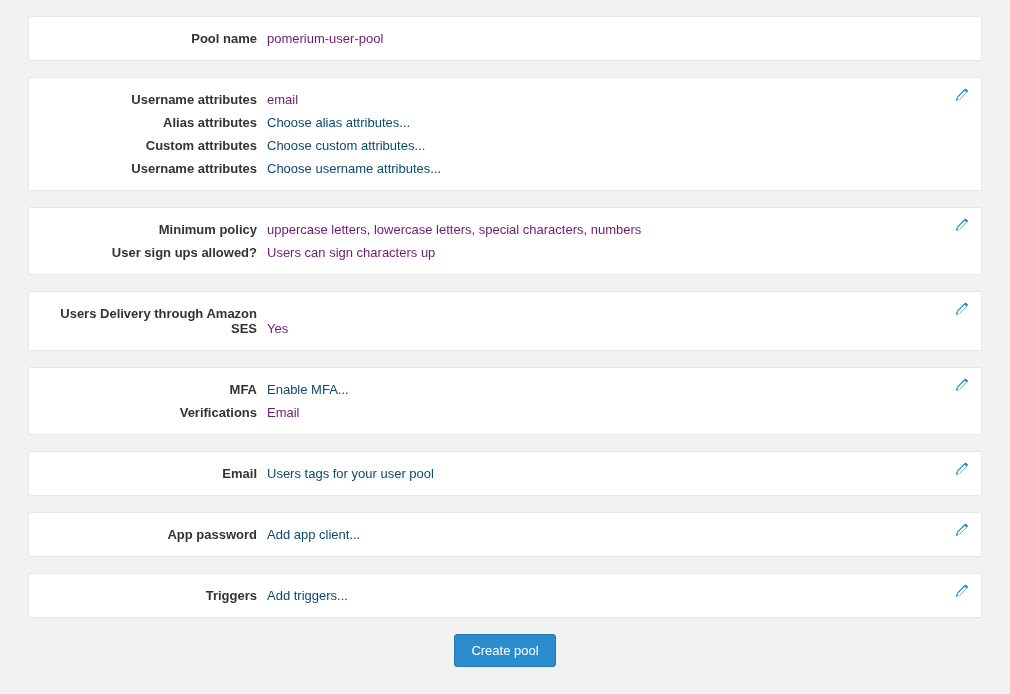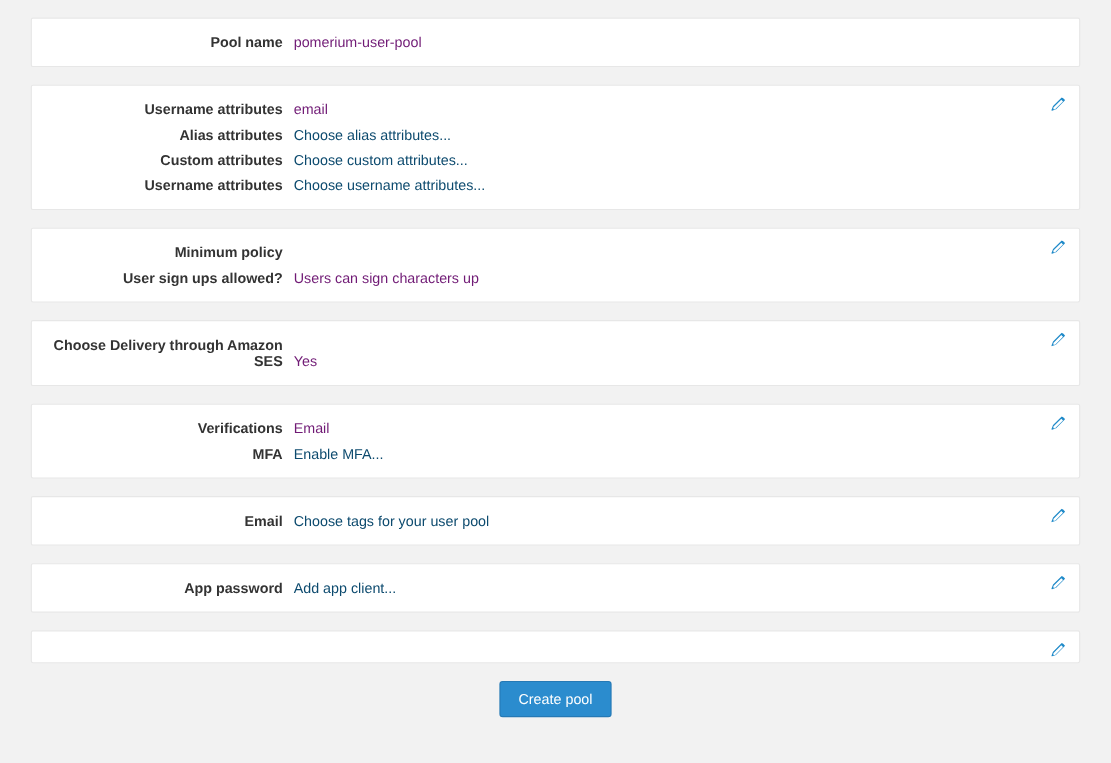--- a/index.html
+++ b/index.html
@@ -102,64 +102,65 @@
 </div>
 
 <div class="card">
   <span class="edit-icon">
     <svg viewBox="0 0 16 16" fill="currentColor">
         <path d="M12.146 1.146a.5.5 0 0 1 .708 0l2 2a.5.5 0 0 1 0 .708l-9 9a.5.5 0 0 1-.168.11l-4 1.5a.5.5 0 0 1-.65-.65l1.5-4a.5.5 0 0 1 .11-.168l9-9zM11.207 3L3 11.207V13h1.793L13 4.793 11.207 3z"></path>
       </svg>
   </span>
   <div class="row">
     <div class="label">Minimum policy</div>
+    <div class="value">uppercase letters, lowercase letters, special characters, numbers</div>
   </div>
   <div class="row">
     <div class="label">User sign ups allowed?</div>
     <div class="value">Users can sign characters up</div>
   </div>
 </div>
 
 <div class="card">
   <span class="edit-icon">
     <svg viewBox="0 0 16 16" fill="currentColor">
         <path d="M12.146 1.146a.5.5 0 0 1 .708 0l2 2a.5.5 0 0 1 0 .708l-9 9a.5.5 0 0 1-.168.11l-4 1.5a.5.5 0 0 1-.65-.65l1.5-4a.5.5 0 0 1 .11-.168l9-9zM11.207 3L3 11.207V13h1.793L13 4.793 11.207 3z"></path>
       </svg>
   </span>
   <div class="row">
-    <div class="label">Choose Delivery through Amazon SES</div>
+    <div class="label">Users Delivery through Amazon SES</div>
     <div class="value">Yes</div>
   </div>
 </div>
 
 <div class="card">
   <span class="edit-icon">
     <svg viewBox="0 0 16 16" fill="currentColor">
         <path d="M12.146 1.146a.5.5 0 0 1 .708 0l2 2a.5.5 0 0 1 0 .708l-9 9a.5.5 0 0 1-.168.11l-4 1.5a.5.5 0 0 1-.65-.65l1.5-4a.5.5 0 0 1 .11-.168l9-9zM11.207 3L3 11.207V13h1.793L13 4.793 11.207 3z"></path>
       </svg>
   </span>
   <div class="row">
+    <div class="label">MFA</div>
+    <div class="link">Enable MFA...</div>
+  </div>
+  <div class="row">
     <div class="label">Verifications</div>
     <div class="value">Email</div>
-  </div>
-  <div class="row">
-    <div class="label">MFA</div>
-    <div class="link">Enable MFA...</div>
   </div>
 </div>
 
 <div class="card">
   <span class="edit-icon">
     <svg viewBox="0 0 16 16" fill="currentColor">
         <path d="M12.146 1.146a.5.5 0 0 1 .708 0l2 2a.5.5 0 0 1 0 .708l-9 9a.5.5 0 0 1-.168.11l-4 1.5a.5.5 0 0 1-.65-.65l1.5-4a.5.5 0 0 1 .11-.168l9-9zM11.207 3L3 11.207V13h1.793L13 4.793 11.207 3z"></path>
       </svg>
   </span>
   <div class="row">
     <div class="label">Email</div>
-    <div class="link">Choose tags for your user pool</div>
+    <div class="link">Users tags for your user pool</div>
   </div>
 </div>
 
 <div class="card">
   <span class="edit-icon">
     <svg viewBox="0 0 16 16" fill="currentColor">
         <path d="M12.146 1.146a.5.5 0 0 1 .708 0l2 2a.5.5 0 0 1 0 .708l-9 9a.5.5 0 0 1-.168.11l-4 1.5a.5.5 0 0 1-.65-.65l1.5-4a.5.5 0 0 1 .11-.168l9-9zM11.207 3L3 11.207V13h1.793L13 4.793 11.207 3z"></path>
       </svg>
   </span>
   <div class="row">
@@ -167,17 +168,21 @@
     <div class="link">Add app client...</div>
   </div>
 </div>
 
 <div class="card">
   <span class="edit-icon">
     <svg viewBox="0 0 16 16" fill="currentColor">
         <path d="M12.146 1.146a.5.5 0 0 1 .708 0l2 2a.5.5 0 0 1 0 .708l-9 9a.5.5 0 0 1-.168.11l-4 1.5a.5.5 0 0 1-.65-.65l1.5-4a.5.5 0 0 1 .11-.168l9-9zM11.207 3L3 11.207V13h1.793L13 4.793 11.207 3z"></path>
       </svg>
   </span>
+  <div class="row">
+    <div class="label">Triggers</div>
+    <div class="link">Add triggers...</div>
+  </div>
 </div>
 
 <div class="btn-row">
   <button class="btn-primary">Create pool</button>
 </div>
 
 </body></html>

